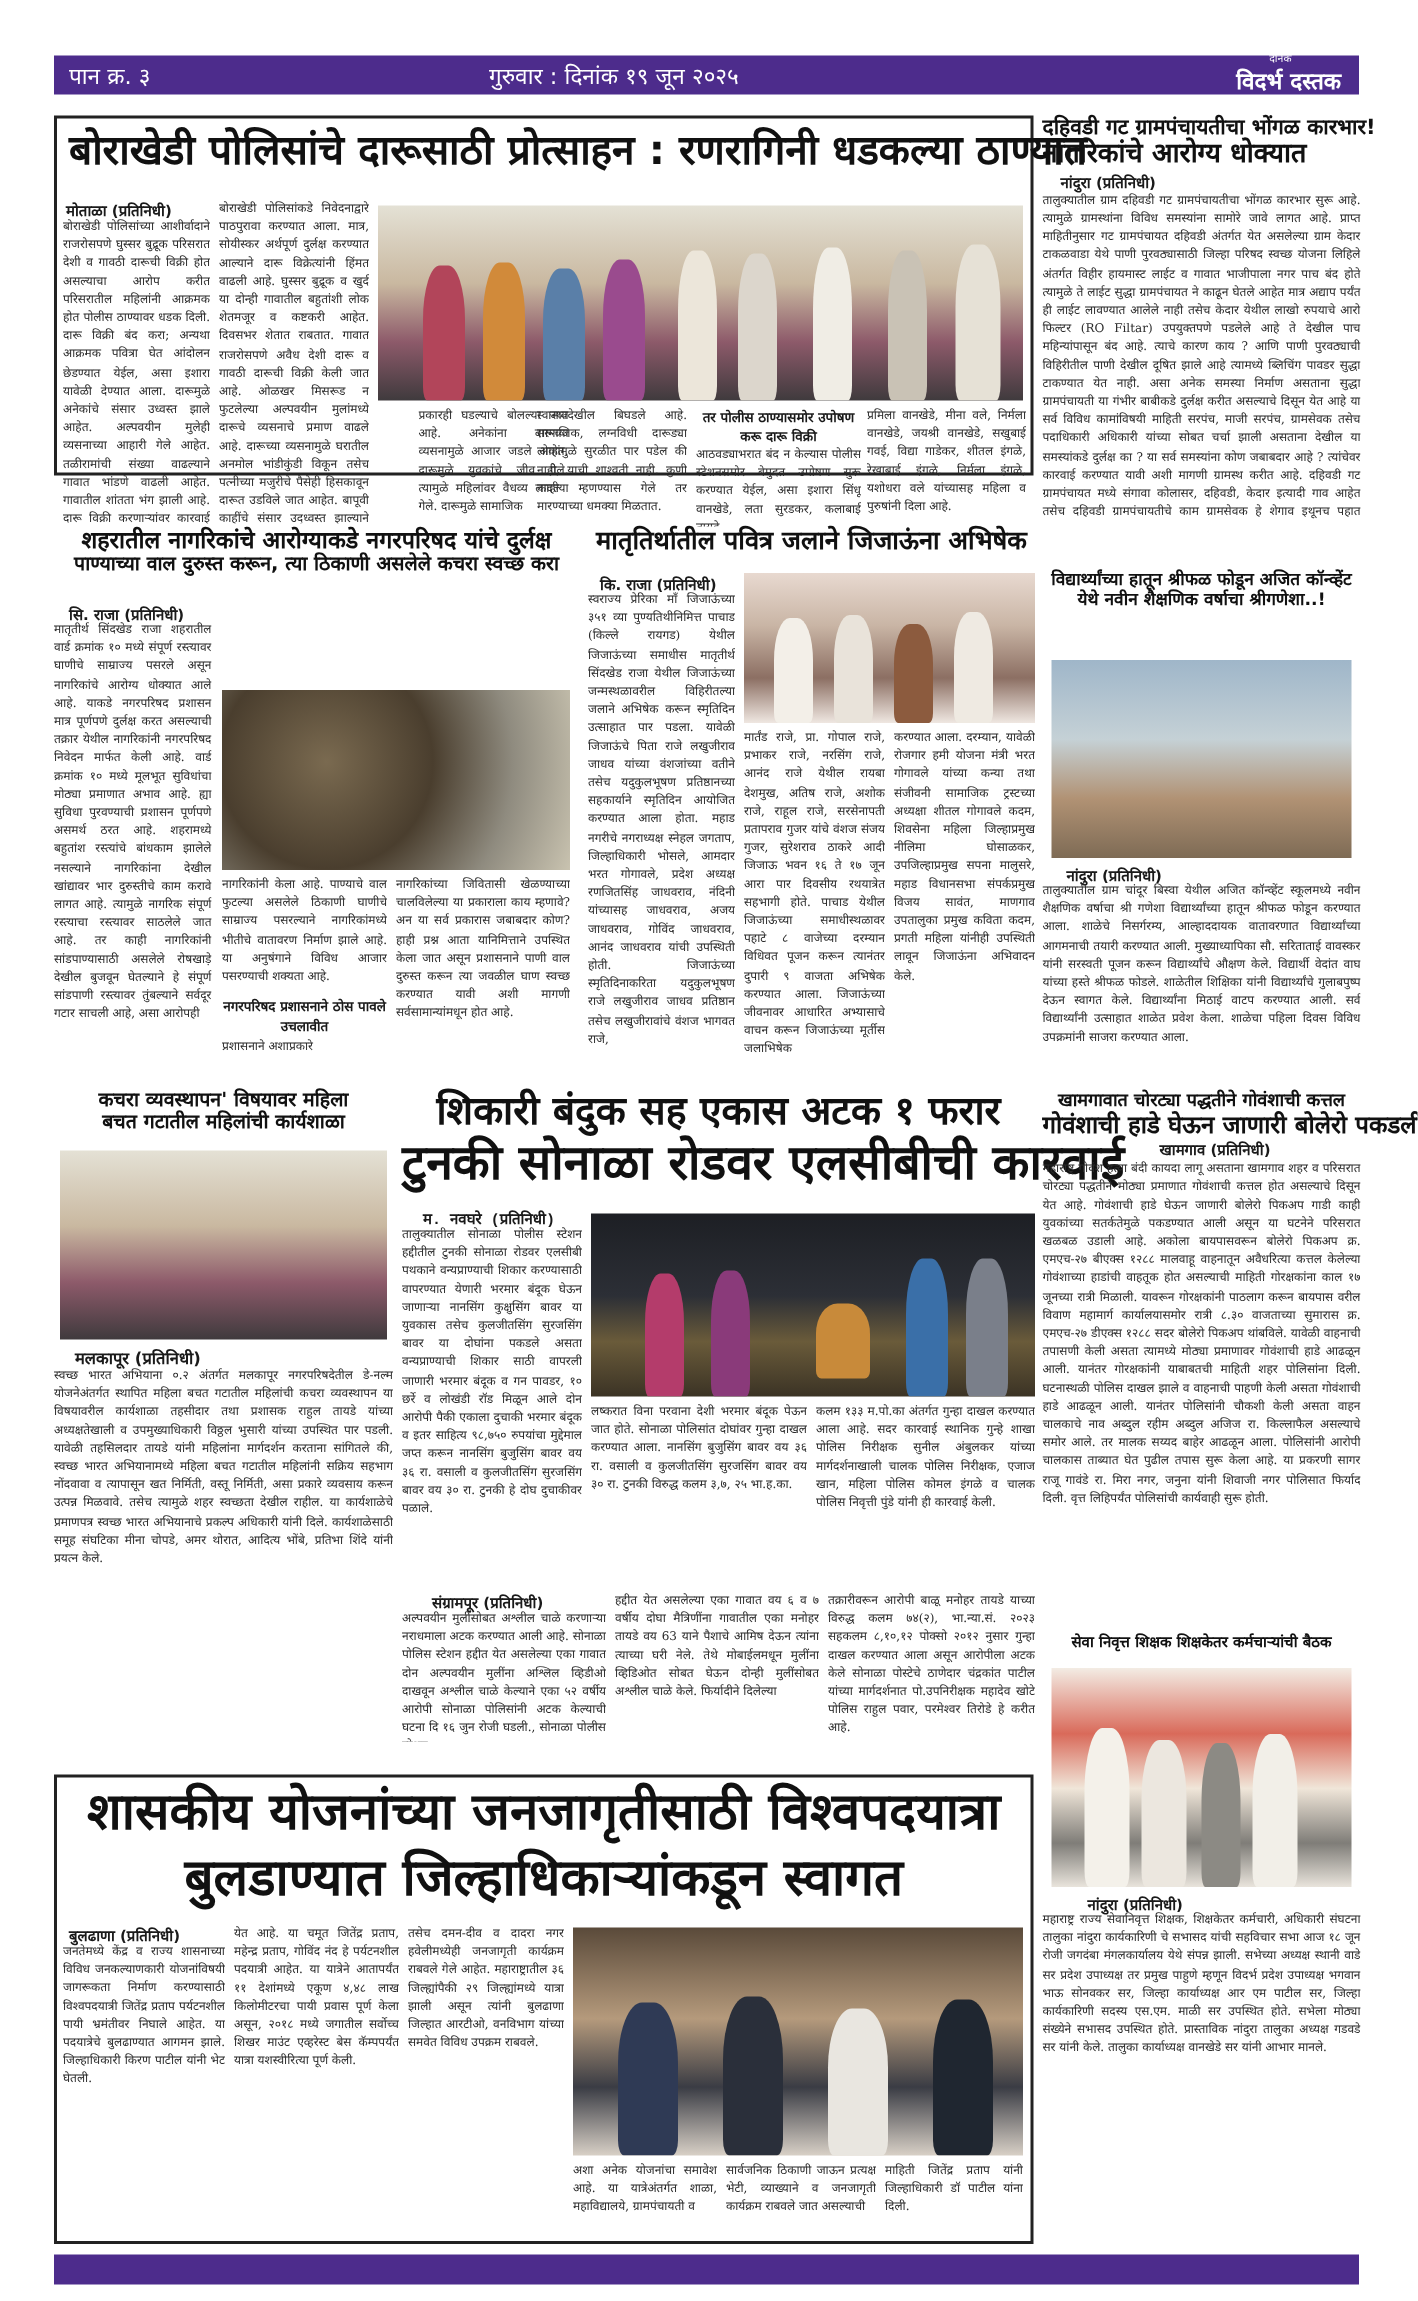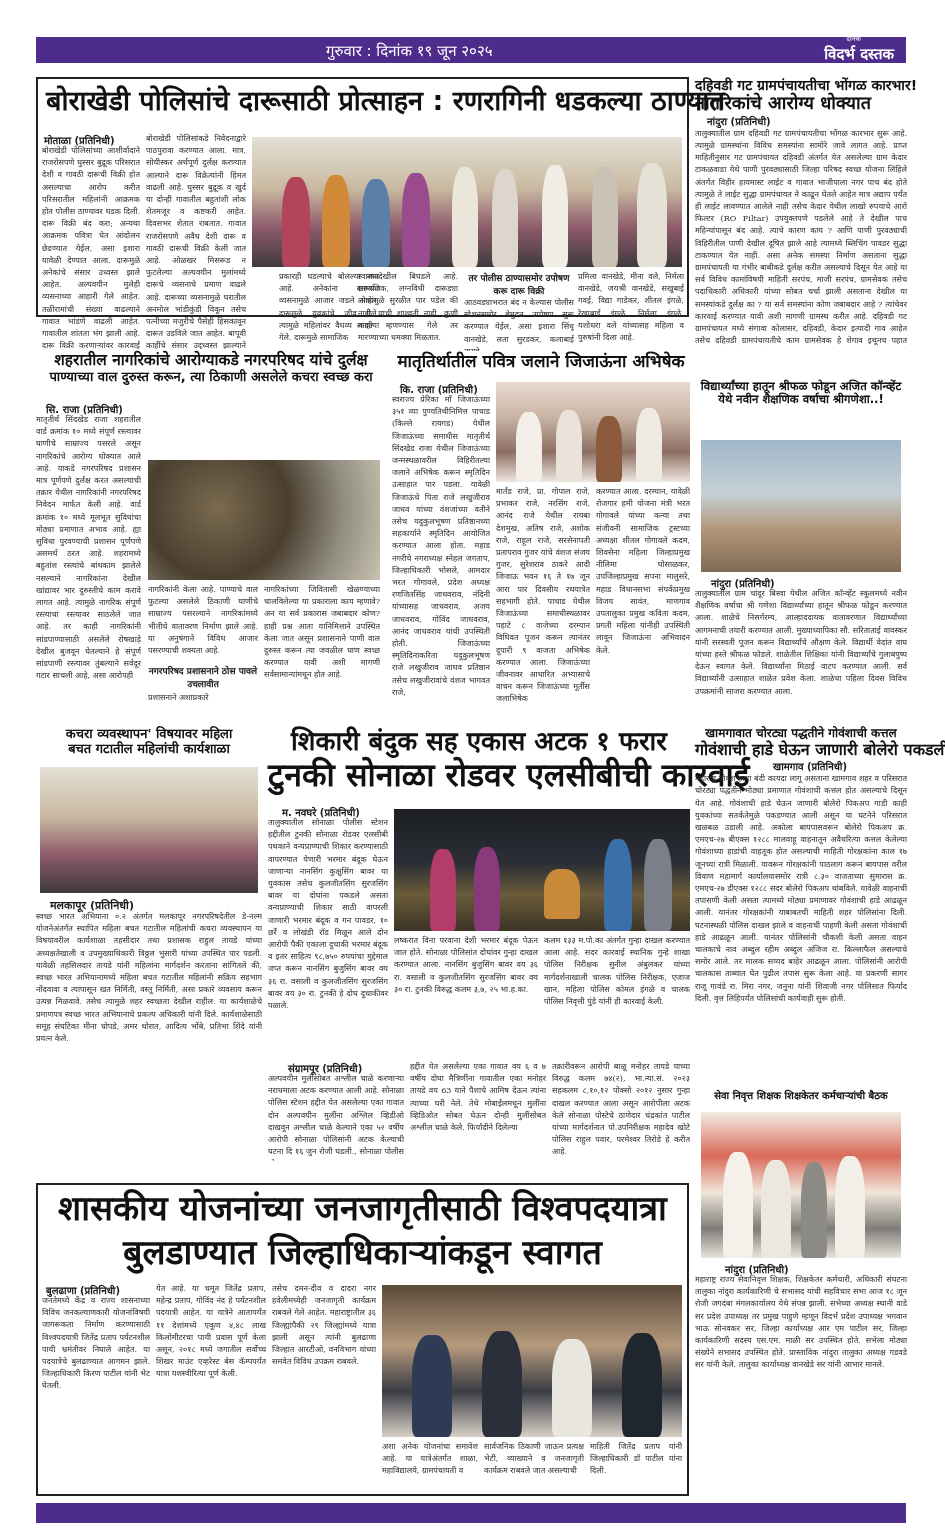--- a/index.html
+++ b/index.html
@@ -1,20 +1,20 @@
 <!DOCTYPE html>
 <html><head>
 <meta charset="utf-8">
 <style>
   html,body{margin:0;padding:0;background:#fff;}
   body{width:945px;height:1534px;position:relative;overflow:hidden;font-family:"DejaVu Serif",serif;color:#1a1a1a;}
   .abs{position:absolute;}
   .masthead{left:36px;top:37px;width:870px;height:26px;background:#4d2c8c;color:#fff;}
   .masthead span{position:absolute;top:3px;font-size:15px;font-family:"DejaVu Sans",sans-serif;}
-  .mh-page{left:10px;margin-top:30px;}
+  .mh-page{left:10px;}
   .mh-date{left:290px;}
   .mh-logo{right:12px;top:-2px !important;font-size:15px !important;}
   .mh-logo small{display:block;font-size:7px;text-align:left;margin-left:22px;line-height:8px;}
   .footer-bar{left:36px;top:1503px;width:870px;height:20px;background:#4d2c8c;}
   .box{border:2px solid #222;box-sizing:border-box;}
   .headline{font-family:"DejaVu Sans",sans-serif;font-weight:bold;color:#111;white-space:nowrap;line-height:1.15;}
   .dateline{font-family:"DejaVu Sans",sans-serif;font-weight:bold;font-size:10px;}
   .body-text{font-size:8px;line-height:12.2px;text-align:justify;color:#2b2b2b;overflow:hidden;}
   .col{position:absolute;overflow:hidden;}
   .photo{position:absolute;overflow:hidden;}
@@ -112,21 +112,21 @@
   <div class="headline" style="font-size:13px;text-align:center;">कचरा व्यवस्थापन' विषयावर महिला</div>
   <div class="headline" style="font-size:13px;text-align:center;">बचत गटातील महिलांची कार्यशाळा</div>
   <div class="photo ph-women" style="left:4px;top:40px;width:218px;height:126px;"></div>
   <div class="abs dateline" style="left:14px;top:170px;font-size:11px;">मलकापूर (प्रतिनिधी)</div>
   <div class="abs body-text" style="left:0;top:184px;width:226px;height:250px;">स्वच्छ भारत अभियाना ०.२ अंतर्गत मलकापूर नगरपरिषदेतील डे-नल्म योजनेअंतर्गत स्थापित महिला बचत गटातील महिलांची कचरा व्यवस्थापन या विषयावरील कार्यशाळा तहसीदार तथा प्रशासक राहुल तायडे यांच्या अध्यक्षतेखाली व उपमुख्याधिकारी विठ्ठल भुसारी यांच्या उपस्थित पार पडली. यावेळी तहसिलदार तायडे यांनी महिलांना मार्गदर्शन करताना सांगितले की, स्वच्छ भारत अभियानामध्ये महिला बचत गटातील महिलांनी सक्रिय सहभाग नोंदवावा व त्यापासून खत निर्मिती, वस्तू निर्मिती, असा प्रकारे व्यवसाय करून उत्पन्न मिळवावे. तसेच त्यामुळे शहर स्वच्छता देखील राहील. या कार्यशाळेचे प्रमाणपत्र स्वच्छ भारत अभियानाचे प्रकल्प अधिकारी यांनी दिले. कार्यशाळेसाठी समूह संघटिका मीना चोपडे, अमर थोरात, आदित्य भोंबे, प्रतिभा शिंदे यांनी प्रयत्न केले.</div>
 </div>
 
 <div class="abs" style="left:268px;top:727px;width:422px;height:305px;">
   <div class="headline" style="font-size:26px;text-align:center;">शिकारी बंदुक सह एकास अटक १ फरार</div>
   <div class="headline" style="font-size:32px;text-align:center;">टुनकी सोनाळा रोडवर एलसीबीची कारवाई</div>
-  <div class="abs dateline" style="left:14px;top:78px;">म. नवघरे (प्रतिनिधी)</div>
+  <div class="abs dateline" style="left:14px;top:78px;font-family:Liberation Mono, monospace;">म. नवघरे (प्रतिनिधी)</div>
   <div class="col body-text" style="left:0;top:90px;width:120px;height:210px;">तालुक्यातील सोनाळा पोलीस स्टेशन हद्दीतील टुनकी सोनाळा रोडवर एलसीबी पथकाने वन्यप्राण्याची शिकार करण्यासाठी वापरण्यात येणारी भरमार बंदूक घेऊन जाणाऱ्या नानसिंग कुक्षुसिंग बावर या युवकास तसेच कुलजीतसिंग सुरजसिंग बावर या दोघांना पकडले असता वन्यप्राण्याची शिकार साठी वापरली जाणारी भरमार बंदूक व गन पावडर, १० छर्रे व लोखंडी रॉड मिळून आले दोन आरोपी पैकी एकाला दुचाकी भरमार बंदूक व इतर साहित्य ९८,७५० रुपयांचा मुद्देमाल जप्त करून नानसिंग बुजुसिंग बावर वय ३६ रा. वसाली व कुलजीतसिंग सुरजसिंग बावर वय ३० रा. टुनकी हे दोघ दुचाकीवर पळाले.</div>
   <div class="photo ph-night" style="left:126px;top:82px;width:296px;height:122px;">
     <div class="figure" style="left:36px;top:40px;width:26px;height:82px;background:#b43c6b;"></div>
     <div class="figure" style="left:80px;top:38px;width:26px;height:84px;background:#8a3a7a;"></div>
     <div class="figure" style="left:150px;top:60px;width:36px;height:50px;background:#c88a3a;"></div>
     <div class="figure" style="left:210px;top:30px;width:28px;height:92px;background:#3a6fa8;"></div>
     <div class="figure" style="left:250px;top:30px;width:28px;height:92px;background:#7a7f8a;"></div>
   </div>
   <div class="col body-text" style="left:126px;top:208px;width:144px;height:92px;">लष्करात विना परवाना देशी भरमार बंदूक पेऊन जात होते. सोनाळा पोलिसांत दोघांवर गुन्हा दाखल करण्यात आला. नानसिंग बुजुसिंग बावर वय ३६ रा. वसाली व कुलजीतसिंग सुरजसिंग बावर वय ३० रा. टुनकी विरुद्ध कलम ३,७, २५ भा.ह.का.</div>
   <div class="col body-text" style="left:276px;top:208px;width:146px;height:92px;">कलम १३३ म.पो.का अंतर्गत गुन्हा दाखल करण्यात आला आहे. सदर कारवाई स्थानिक गुन्हे शाखा पोलिस निरीक्षक सुनील अंबुलकर यांच्या मार्गदर्शनाखाली चालक पोलिस निरीक्षक, एजाज खान, महिला पोलिस कोमल इंगळे व चालक पोलिस निवृत्ती पुंडे यांनी ही कारवाई केली.</div>

